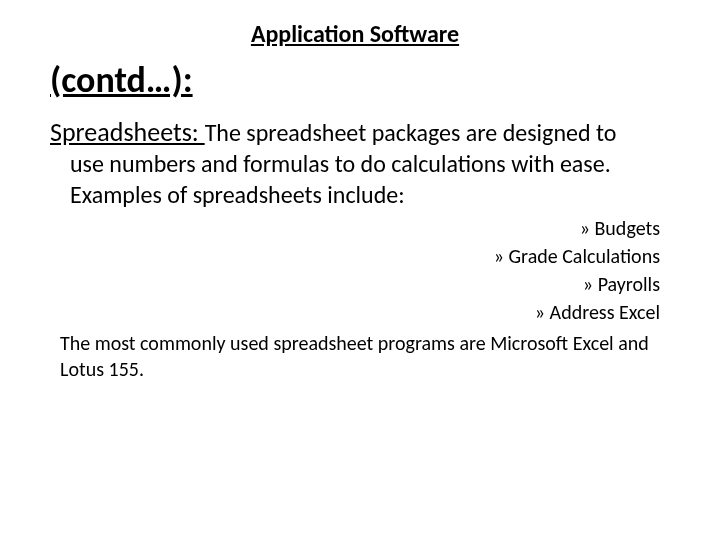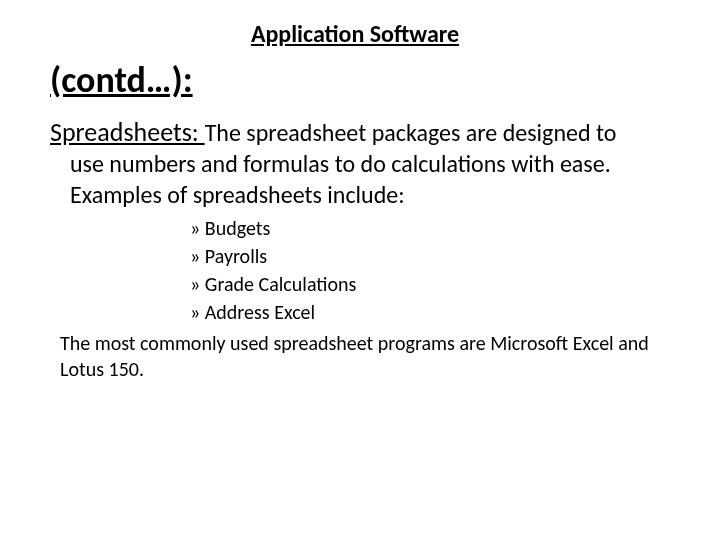--- a/index.html
+++ b/index.html
@@ -39,20 +39,21 @@
       display: inline;
     }
     .body-text {
       font-size: 24px;
       line-height: 1.3;
       margin-left: 20px;
     }
     .bullet-list {
       list-style: none;
       margin: 4px 0 4px 140px;
+      text-align: right;
     }
     .bullet-list li {
       font-size: 20px;
       line-height: 1.4;
     }
     .bullet-list li::before {
       content: "» ";
     }
     .trailer {
       font-size: 20px;
@@ -71,18 +72,18 @@
 
 <div class="lead-row">
   <span class="subheading">Spreadsheets: </span>
   <span class="lead-text"> The spreadsheet packages are designed to</span>
 </div>
 
 <p class="body-text">use numbers and formulas to do calculations with ease. Examples of spreadsheets include:</p>
 
 <ul class="bullet-list">
   <li>Budgets</li>
+  <li>Grade Calculations</li>
   <li>Payrolls</li>
-  <li>Grade Calculations</li>
   <li>Address Excel</li>
 </ul>
 
-<p class="trailer">The most commonly used spreadsheet programs are Microsoft Excel and Lotus 150.</p>
+<p class="trailer">The most commonly used spreadsheet programs are Microsoft Excel and Lotus 155.</p>
 
 </body></html>

